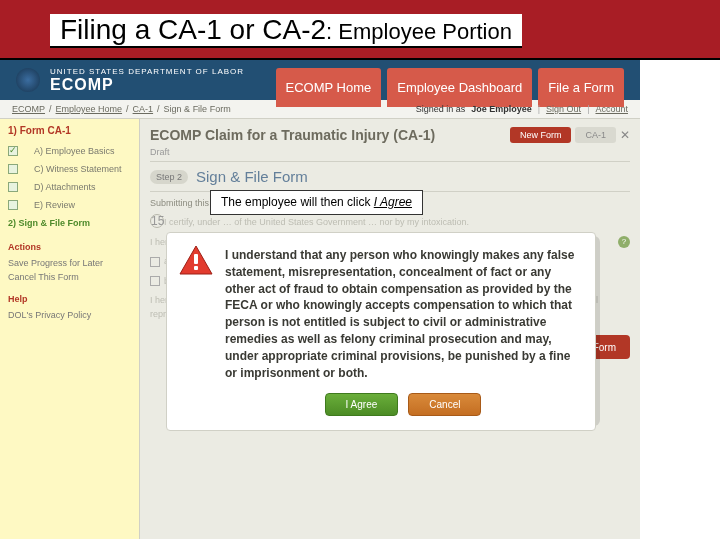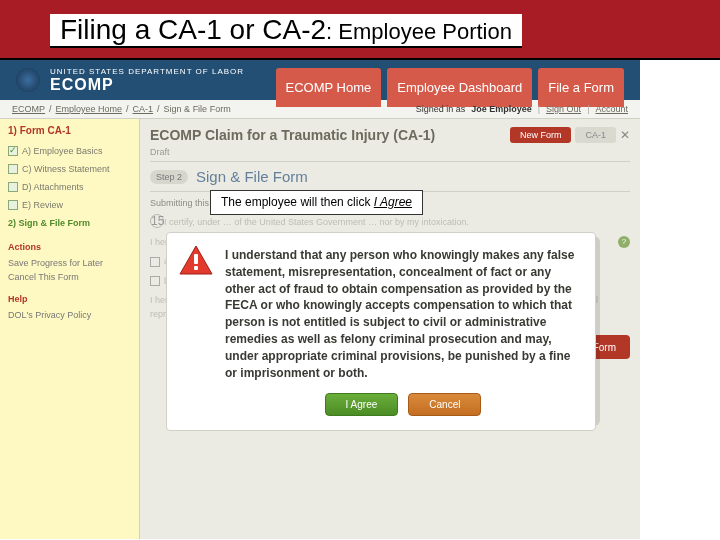--- a/index.html
+++ b/index.html
@@ -14,21 +14,21 @@
 .ecomp-name{font-size:16px;font-weight:700;letter-spacing:1px}
 .tabs-row{display:flex;gap:6px;margin-left:auto;margin-top:14px}
 .app-tab{background:#d65a4a;color:#fff;font-size:13px;padding:12px 10px;border-radius:3px 3px 0 0;cursor:pointer}
 .crumbs{background:#f3f3ef;border-bottom:1px solid #d0d0c6;padding:4px 12px;font-size:9px;color:#6b6b60;display:flex;align-items:center;gap:4px}
 .crumbs a{color:#6b6b60;text-decoration:underline}
 .signed{margin-left:auto;display:flex;gap:6px;align-items:center;color:#333}
 .signed .sep{color:#aaa}
 .main{display:flex;background:#e5e5dd;min-height:420px}
 .side{width:140px;background:#fef9c3;border-right:1px solid #d0d0c6;padding:6px 8px;font-size:9px}
 .side h3{color:#b23726;font-size:10px;margin-bottom:6px}
-.side-item{display:flex;gap:4px;padding:4px 0;color:#7a7a6e;align-items:center}
+.side-item{display:flex;gap:16px;padding:4px 0;color:#7a7a6e;align-items:center}
 .side-item.active{color:#4e8a2b;font-weight:700}
 .chk{width:10px;height:10px;border:1px solid #8aa87a;background:#e8f3df;position:relative;flex:none}
 .chk.done::after{content:"✓";color:#4e8a2b;font-size:9px;position:absolute;top:-2px;left:0}
 .side-sec{color:#b23726;font-weight:700;margin-top:10px;margin-bottom:4px}
 .side-link{color:#777;padding:2px 0}
 .content{flex:1;background:#ebebe3;position:relative;padding:8px 10px}
 .hdr-row{display:flex;align-items:center;gap:4px;margin-bottom:6px}
 .hdr-row h2{color:#6d6b5e;font-size:14px;flex:1}
 .pill{font-size:9px;padding:3px 10px;border-radius:3px}
 .pill.new{background:#b23726;color:#fff}

